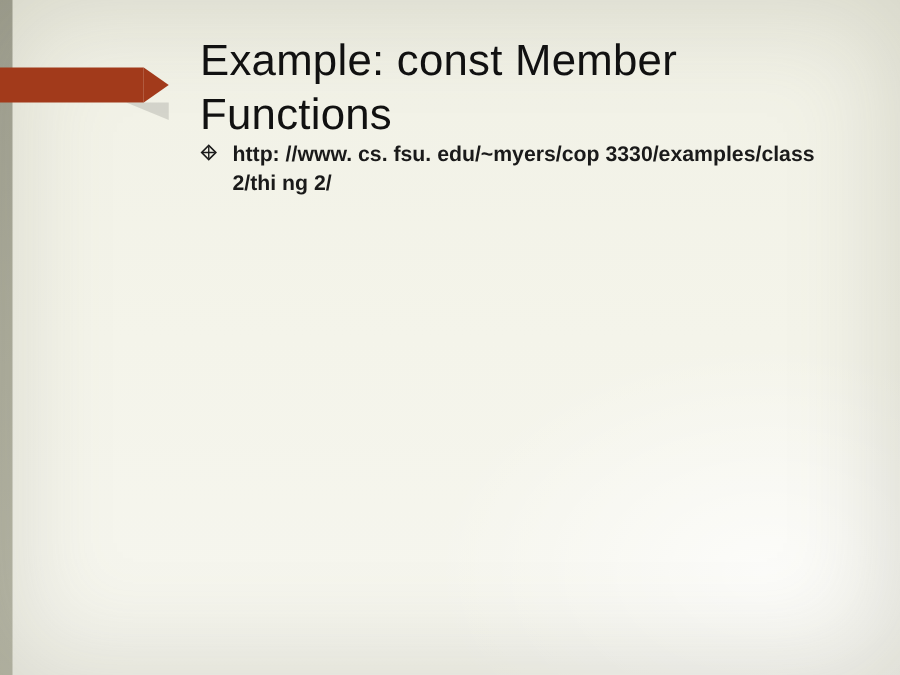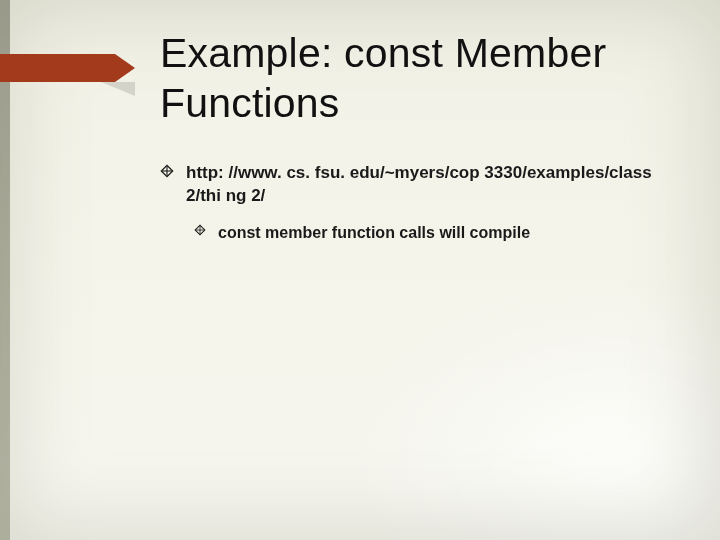--- a/index.html
+++ b/index.html
@@ -59,25 +59,24 @@
     border-left: 34px solid transparent;
     border-top: 14px solid rgba(0,0,0,0.12);
     pointer-events: none;
   }
   .slide {
     position: absolute;
     inset: 0;
     padding: 28px 60px 40px 160px;
   }
   .title {
-    font-size: 41px;
+    font-size: 35px;
     font-weight: 400;
     line-height: 1.22;
     color: #111;
-    margin-bottom: 34px;
     letter-spacing: 0.2px;
   }
   .body-list {
     list-style: none;
     padding-left: 26px;
   }
   .body-list > li {
     position: relative;
     font-size: 17px;
     line-height: 1.35;
@@ -125,27 +124,15 @@
     <li>
       <span class="bullet-icon">
         <svg class="diamond-svg" viewBox="0 0 14 14">
           <rect x="3" y="3" width="8" height="8" transform="rotate(45 7 7)" fill="none" stroke="#1a1a1a" stroke-width="1.3"></rect>
           <line x1="2.2" y1="7" x2="11.8" y2="7" stroke="#1a1a1a" stroke-width="1.1"></line>
           <line x1="7" y1="2.2" x2="7" y2="11.8" stroke="#1a1a1a" stroke-width="1.1"></line>
         </svg>
       </span>
       <span>http: //www. cs. fsu. edu/~myers/cop 3330/examples/class 2/thi ng 2/</span>
 
-      <ul class="sub-list">
-        <li>
-          <span class="bullet-icon">
-            <svg class="diamond-svg" viewBox="0 0 14 14">
-              <rect x="3" y="3" width="8" height="8" transform="rotate(45 7 7)" fill="none" stroke="#1a1a1a" stroke-width="1.2"></rect>
-              <line x1="2.2" y1="7" x2="11.8" y2="7" stroke="#1a1a1a" stroke-width="1"></line>
-              <line x1="7" y1="2.2" x2="7" y2="11.8" stroke="#1a1a1a" stroke-width="1"></line>
-            </svg>
-          </span>
-          <span>const member function calls will compile</span>
-        </li>
-      </ul>
     </li>
   </ul>
 </div>
 
 </body></html>

